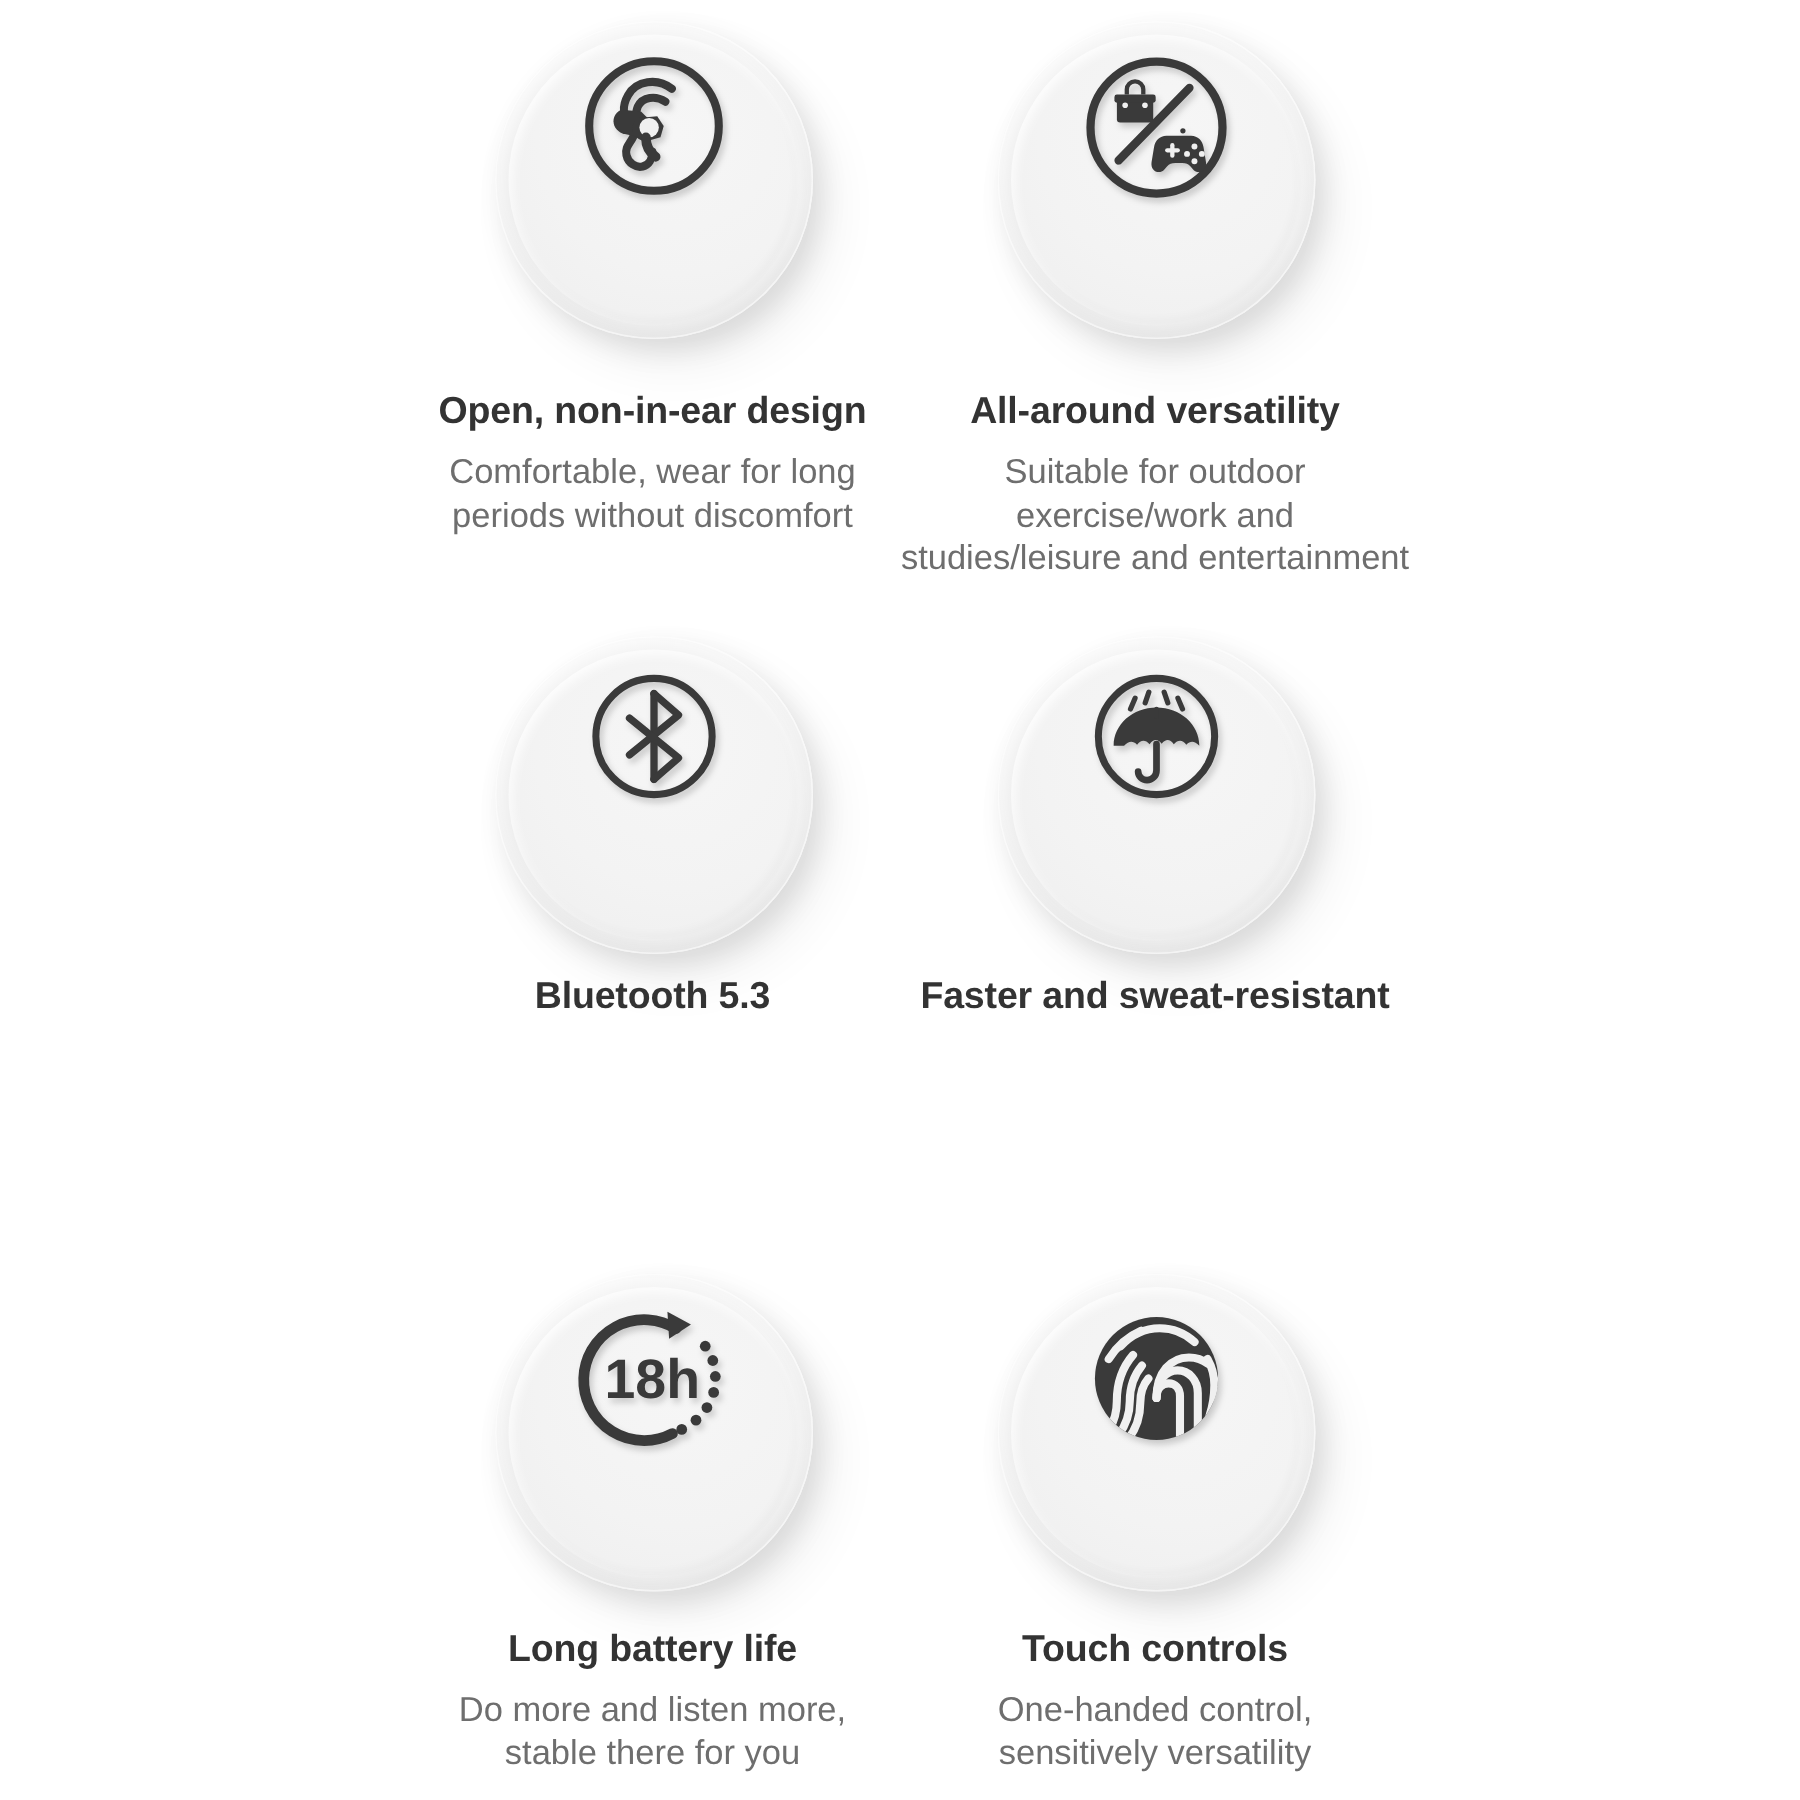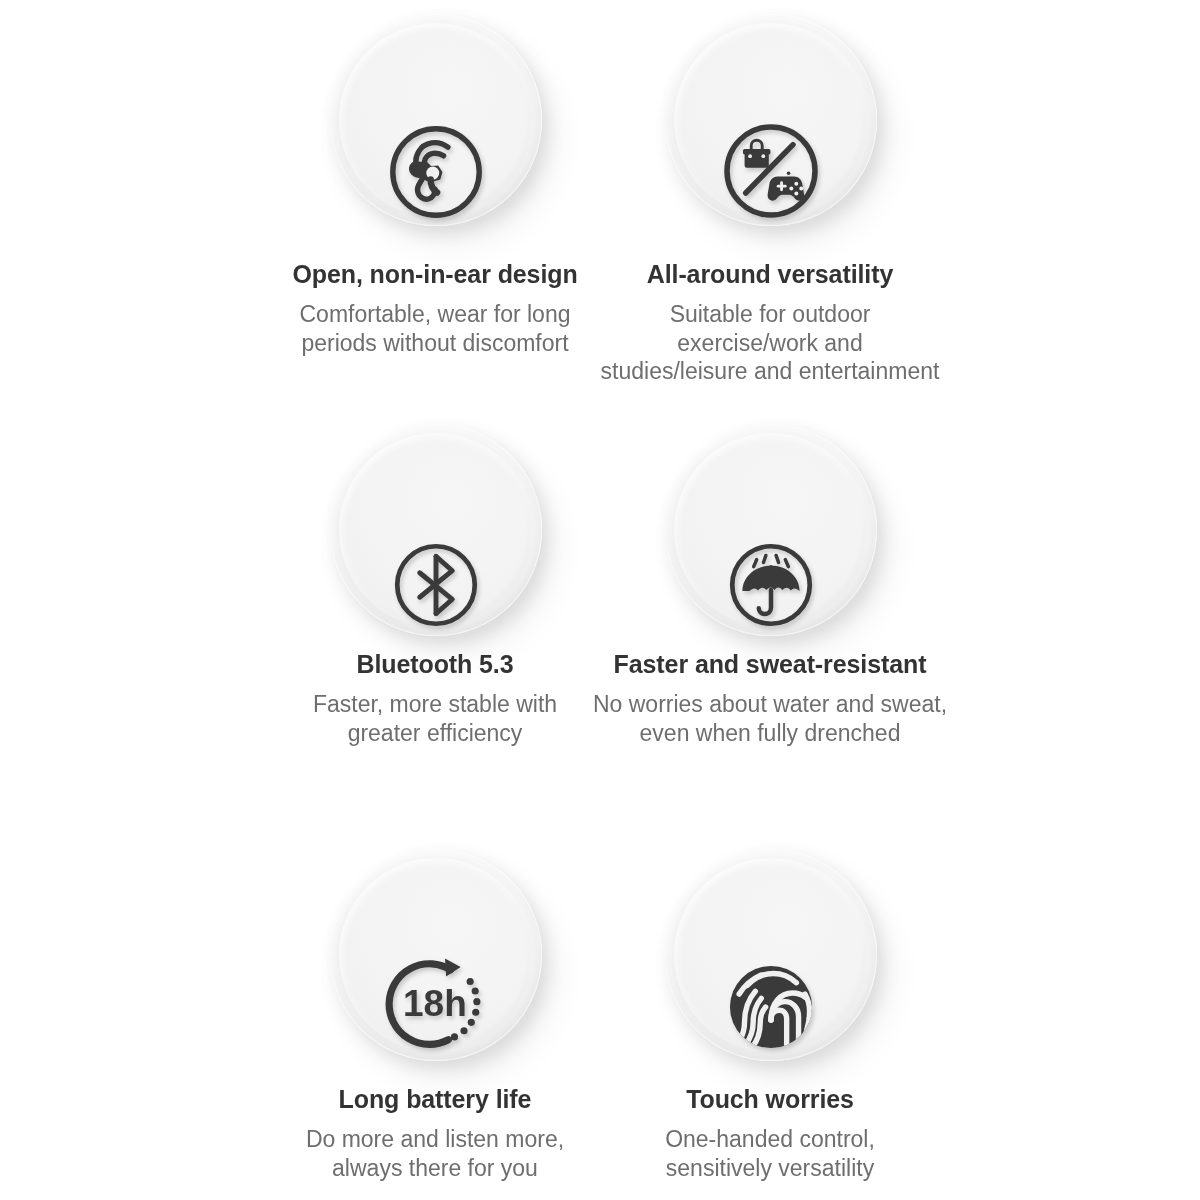--- a/index.html
+++ b/index.html
@@ -82,25 +82,25 @@
     background:
       radial-gradient(circle at 58% 34%, #f6f6f6 0%, #f3f3f3 55%, #eeeeee 100%);
     box-shadow:
       inset 2px 3px 8px rgba(255,255,255,0.9),
       inset -2px -3px 7px rgba(0,0,0,0.035);
   }
 
   .glyph {
     position: absolute;
     left: 110px;
-    top: 0;
+    top: 16px;
     width: 212px;
     height: 212px;
     display: flex;
-    align-items: flex-end;
+    align-items: flex-start;
     justify-content: center;
     z-index: 3;
   }
   .glyph svg {
     display: block;
     filter: drop-shadow(2px 3px 2px rgba(0,0,0,0.18));
   }
 
   
   .cell-text {
@@ -207,22 +207,20 @@
           <svg width="102" height="102" viewBox="0 0 100 100" fill="none">
             <circle cx="50" cy="50" r="38" stroke="#3a3a3a" stroke-width="4.6"></circle>
             <path d="M50 22v56" stroke="#3a3a3a" stroke-width="4.8" stroke-linecap="round"></path>
             <path d="M50 22l16 14-32 26" stroke="#3a3a3a" stroke-width="4.8" stroke-linecap="round" stroke-linejoin="round" fill="none"></path>
             <path d="M50 78l16-14-32-26" stroke="#3a3a3a" stroke-width="4.8" stroke-linecap="round" stroke-linejoin="round" fill="none"></path>
           </svg>
         </div>
       </div>
       <div class="cell-text">
         <p class="title">Bluetooth 5.3</p>
-        <p class="desc">Faster, more stable with
-greater efficiency</p>
       </div>
     </div>
 
     <div class="cell col-1 row-1">
       <div class="puck-wrap">
         <div class="puck"></div>
         <div class="glyph">
           <svg width="102" height="102" viewBox="0 0 100 100" fill="none">
             <circle cx="50" cy="50" r="38" stroke="#3a3a3a" stroke-width="4.6"></circle>
 
@@ -233,22 +231,20 @@
             <path d="M36 25l-3 7" stroke="#3a3a3a" stroke-width="3.4" stroke-linecap="round"></path>
             <path d="M45 21l-2.4 7" stroke="#3a3a3a" stroke-width="3.4" stroke-linecap="round"></path>
             <path d="M55 21l2.4 7" stroke="#3a3a3a" stroke-width="3.4" stroke-linecap="round"></path>
             <path d="M64 25l3 7" stroke="#3a3a3a" stroke-width="3.4" stroke-linecap="round"></path>
             <path d="M50 32l0 5" stroke="#3a3a3a" stroke-width="3" stroke-linecap="round"></path>
           </svg>
         </div>
       </div>
       <div class="cell-text">
         <p class="title">Faster and sweat-resistant</p>
-        <p class="desc">No worries about water and sweat,
-even when fully drenched</p>
       </div>
     </div>
 
     <div class="cell col-0 row-2">
       <div class="puck-wrap">
         <div class="puck"></div>
         <div class="glyph">
           <svg width="112" height="112" viewBox="0 0 100 100" fill="none">
 
             <path d="M63 18.5A36 36 0 1 0 61 81" stroke="#3a3a3a" stroke-width="6.4" stroke-linecap="round" fill="none"></path>
@@ -263,21 +259,21 @@
             <circle cx="75" cy="73" r="3.2" fill="#3a3a3a"></circle>
             <circle cx="66.5" cy="78.5" r="3.2" fill="#3a3a3a"></circle>
 
             <text x="49" y="60" text-anchor="middle" font-family="Liberation Sans, sans-serif" font-size="33" font-weight="bold" fill="#3a3a3a">18h</text>
           </svg>
         </div>
       </div>
       <div class="cell-text">
         <p class="title">Long battery life</p>
         <p class="desc">Do more and listen more,
-always there for you</p>
+stable there for you</p>
       </div>
     </div>
 
     <div class="cell col-1 row-2">
       <div class="puck-wrap">
         <div class="puck"></div>
         <div class="glyph">
           <svg width="108" height="108" viewBox="0 0 100 100" fill="none">
             <defs>
               <clipPath id="fpClip">
@@ -298,20 +294,20 @@
               <path d="M28 30c6.5-7 15-11 24-11 8 0 15.5 3 21.5 8.5" stroke-width="5"></path>
               <path d="M20.5 38c5-8 12-14 20-17.5" stroke-width="5"></path>
 
               <path d="M81.5 38c2.6 4.6 4.2 10 4.2 16 0 7-1 13-3 19" stroke-width="5"></path>
               <path d="M88 57c0 10-1.5 19-5 27" stroke-width="5"></path>
             </g>
           </svg>
         </div>
       </div>
       <div class="cell-text">
-        <p class="title">Touch worries</p>
+        <p class="title">Touch controls</p>
         <p class="desc">One-handed control,
 sensitively versatility</p>
       </div>
     </div>
 
   </div>
 </div>
 
 </body></html>

